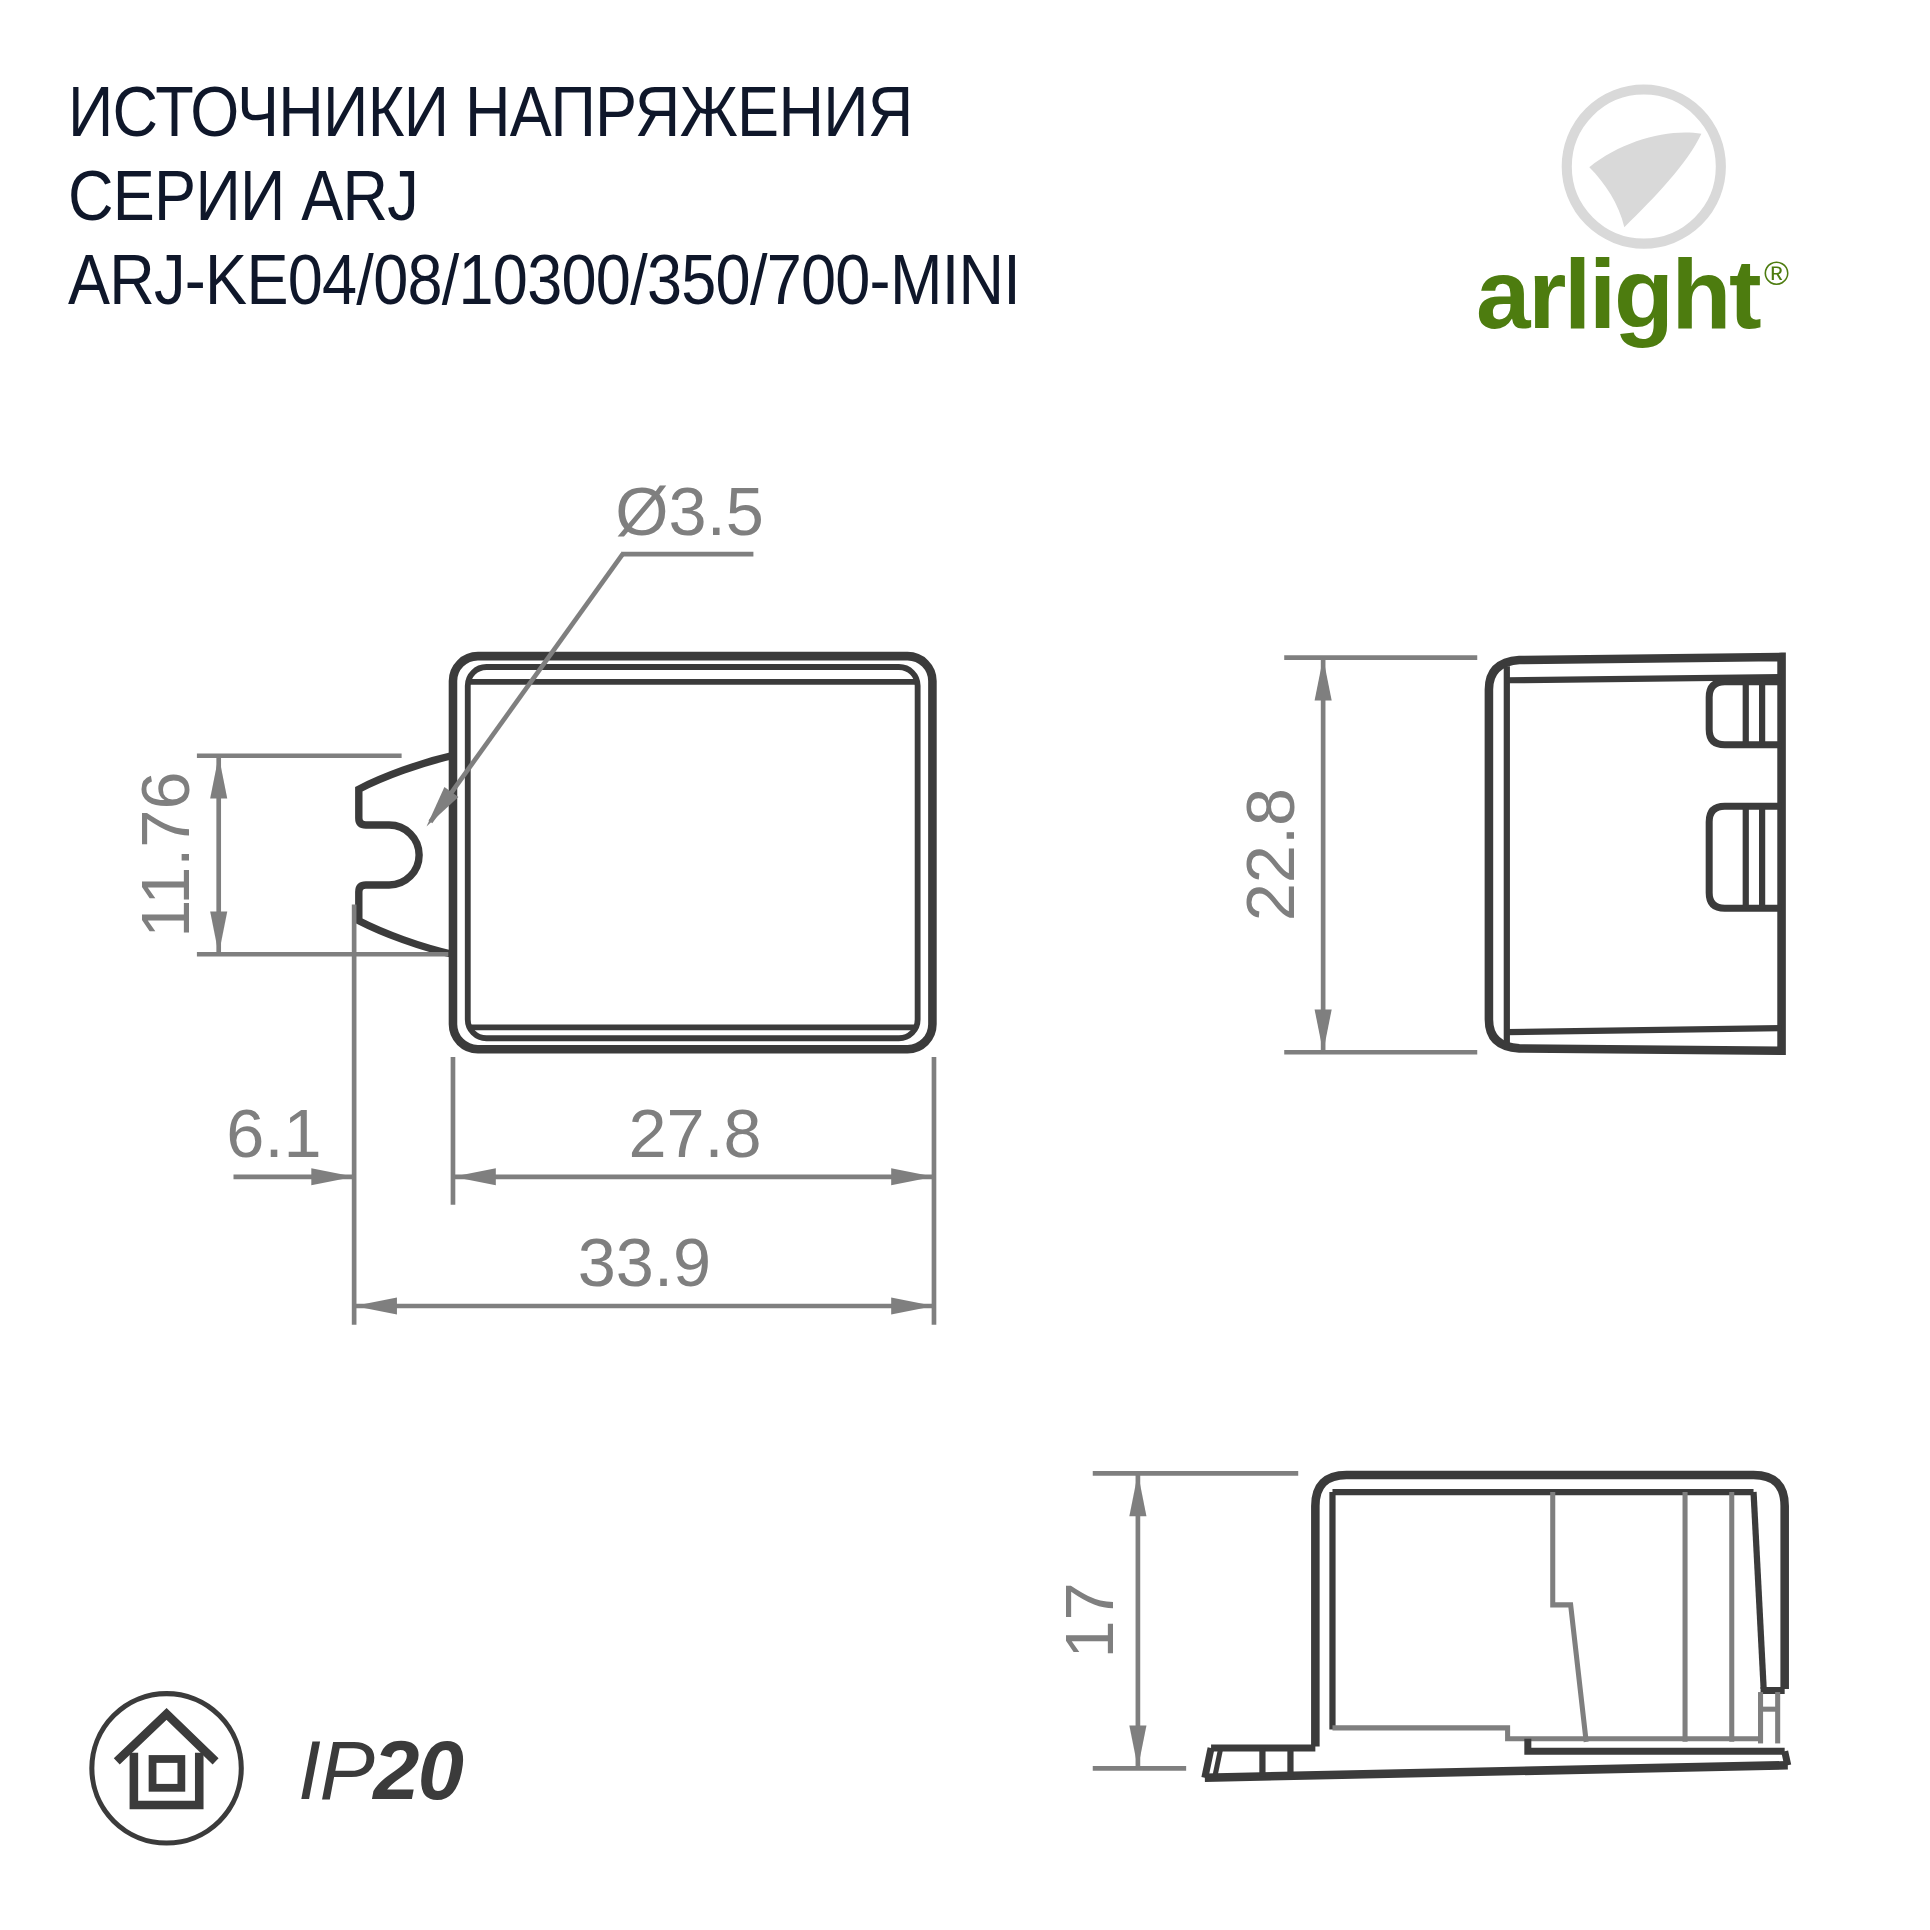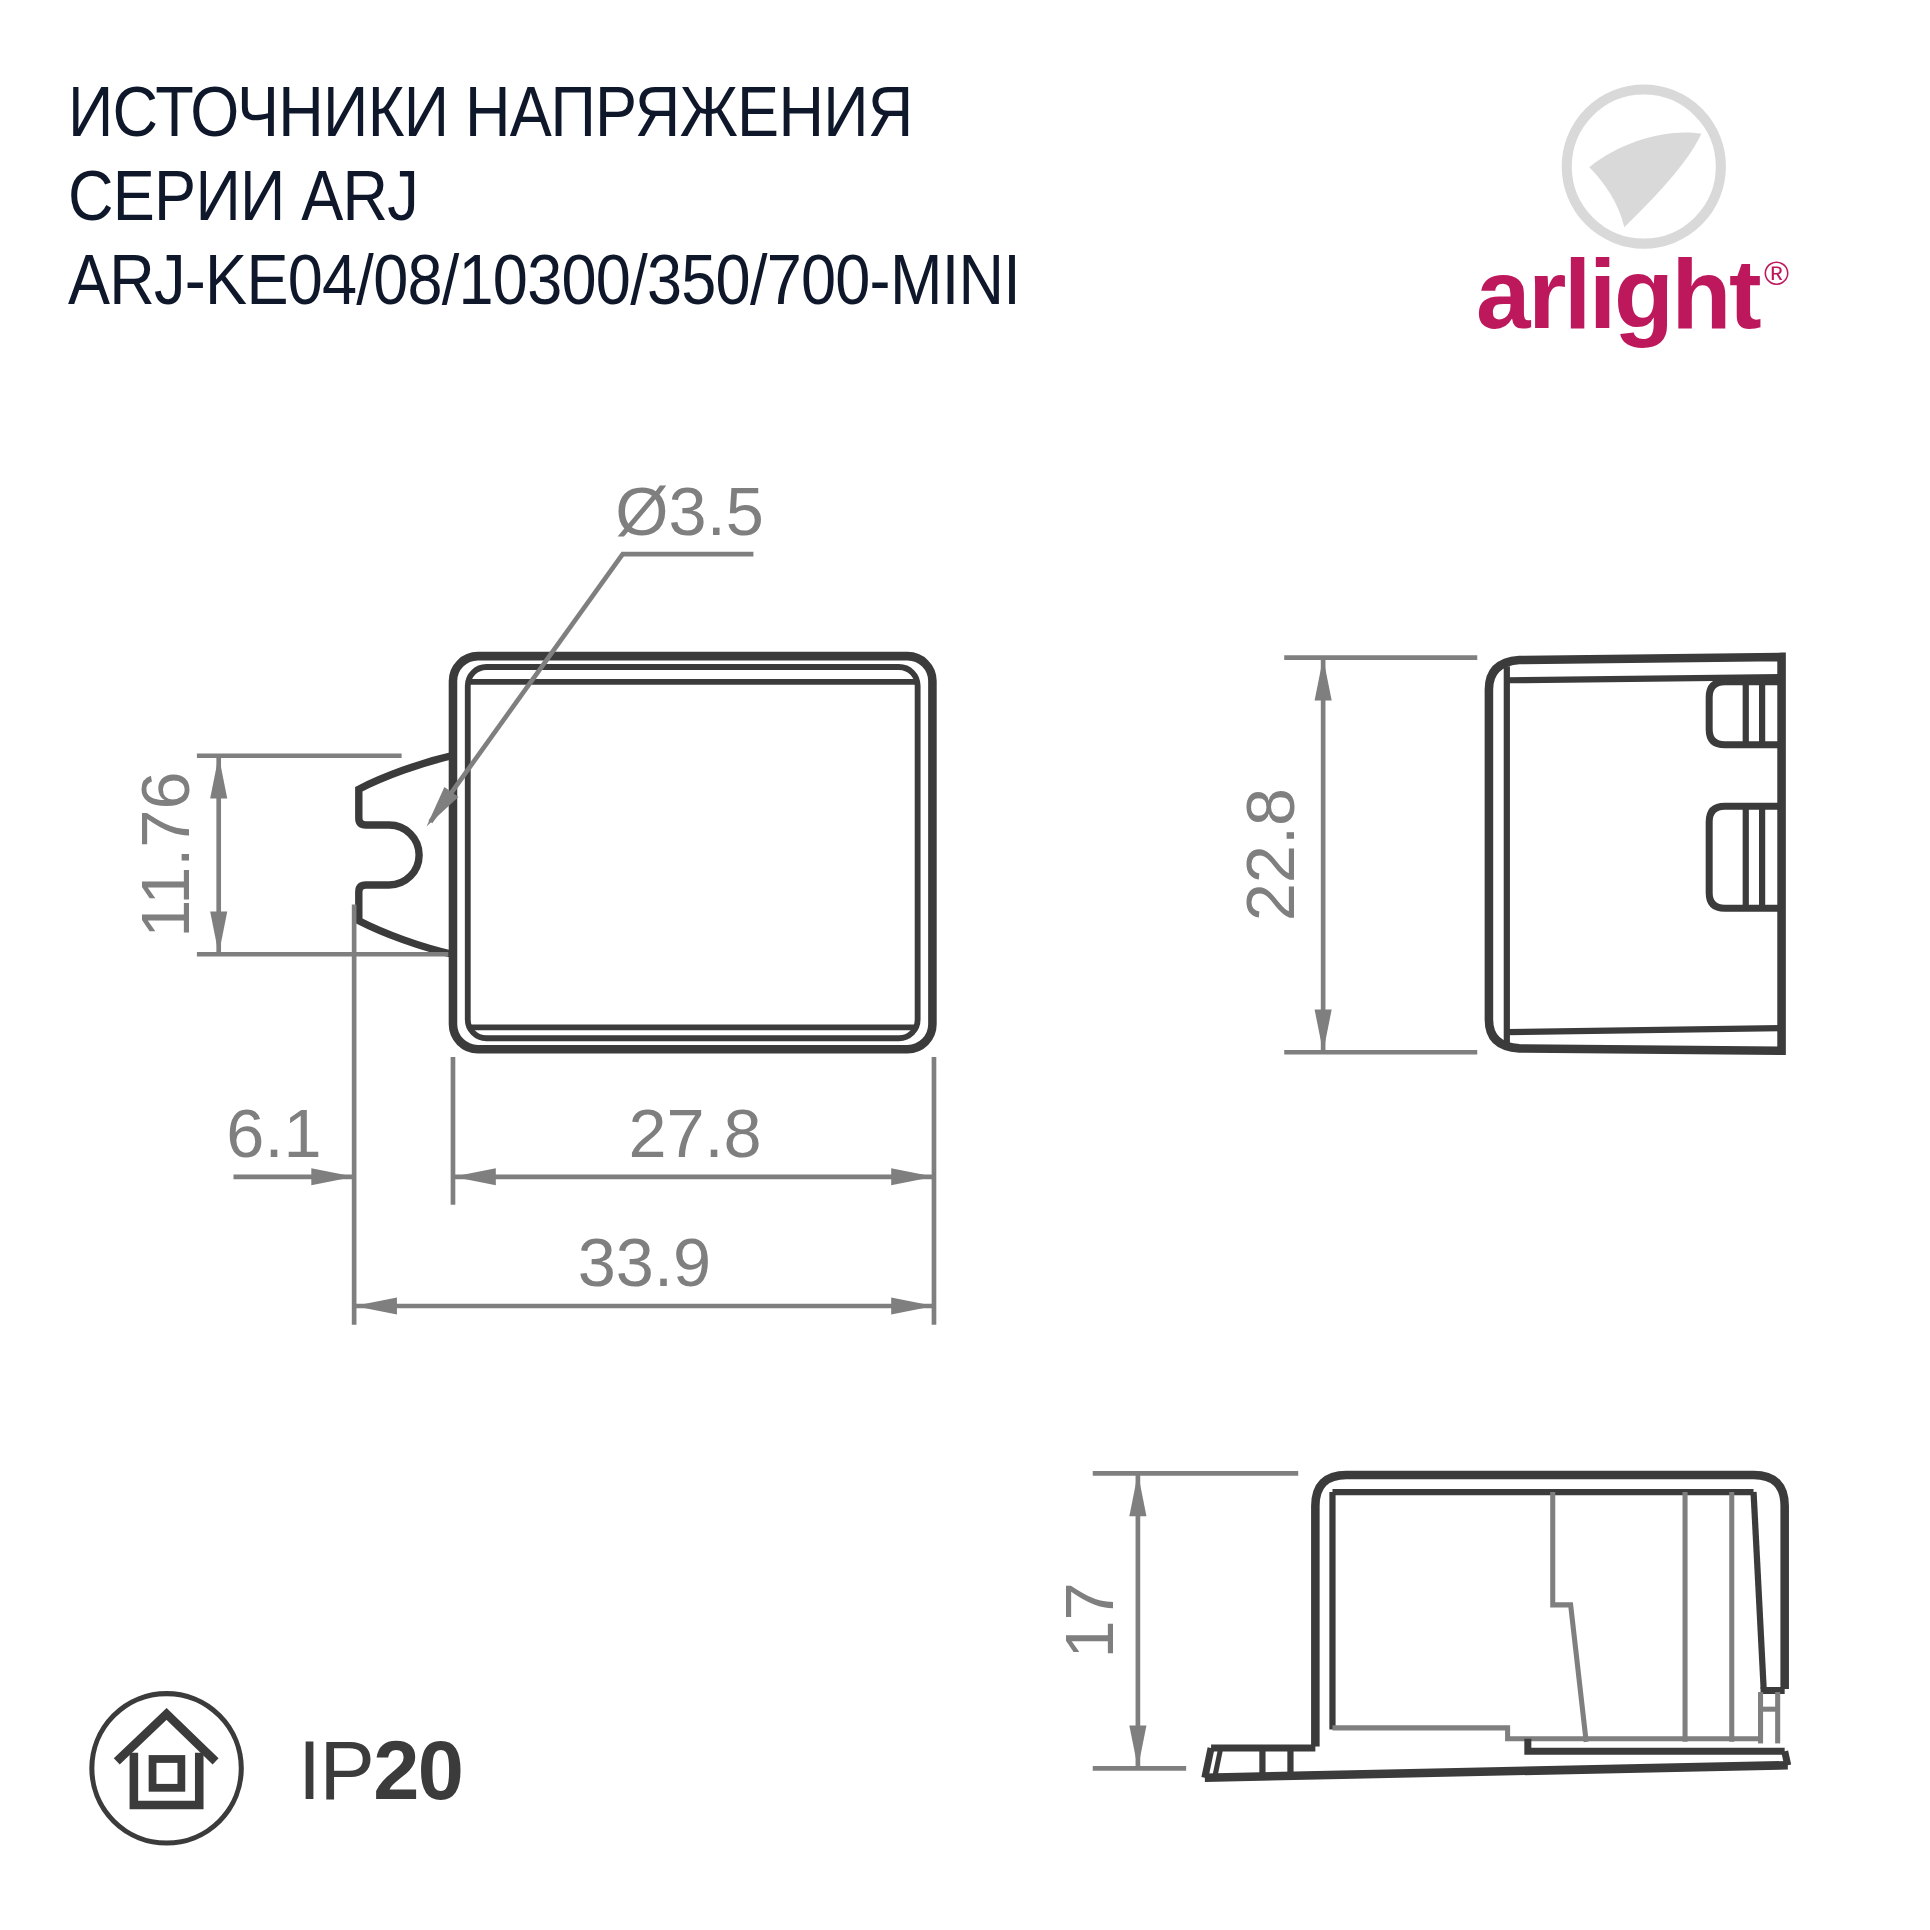--- a/index.html
+++ b/index.html
@@ -4,27 +4,27 @@
 <style>
   html,body{margin:0;padding:0;background:#ffffff;}
   body{width:1931px;height:1931px;position:relative;overflow:hidden;
        font-family:"Liberation Sans", sans-serif;}
   .abs{position:absolute;}
   
   .title{left:68px;top:70px;color:#0f172a;}
   .title .tline{font-size:70px;line-height:84px;font-weight:400;letter-spacing:-0.8px;
                 transform:scaleX(0.9);transform-origin:left top;white-space:nowrap;}
   
-  .logo-text{left:1476px;top:233px;color:#be185d;font-weight:700;font-size:98px;
+  .logo-text{left:1476px;top:233px;color:#4d7c0f;font-weight:700;font-size:98px;
              letter-spacing:-2.3px;line-height:98px;white-space:nowrap;}
   .logo-text sup{font-size:34px;font-weight:400;letter-spacing:0;
                  position:relative;top:-9.3px;left:4.7px;}
   
   .ip{left:298px;top:1729px;color:#3b3b3b;font-size:83px;line-height:83px;
-      letter-spacing:-1.6px;white-space:nowrap;}
+      letter-spacing:-1.6px;white-space:nowrap;font-style:italic;}
   .ip .bold{font-weight:700;}
   svg{position:absolute;left:0;top:0;}
   svg text{font-family:"Liberation Sans", sans-serif;font-size:88px;fill:#7f7f7f;}
 </style>
 </head>
 <body>
 
 <svg viewBox="0 0 2481 2481" width="1931" height="1931">
 
   <g>

